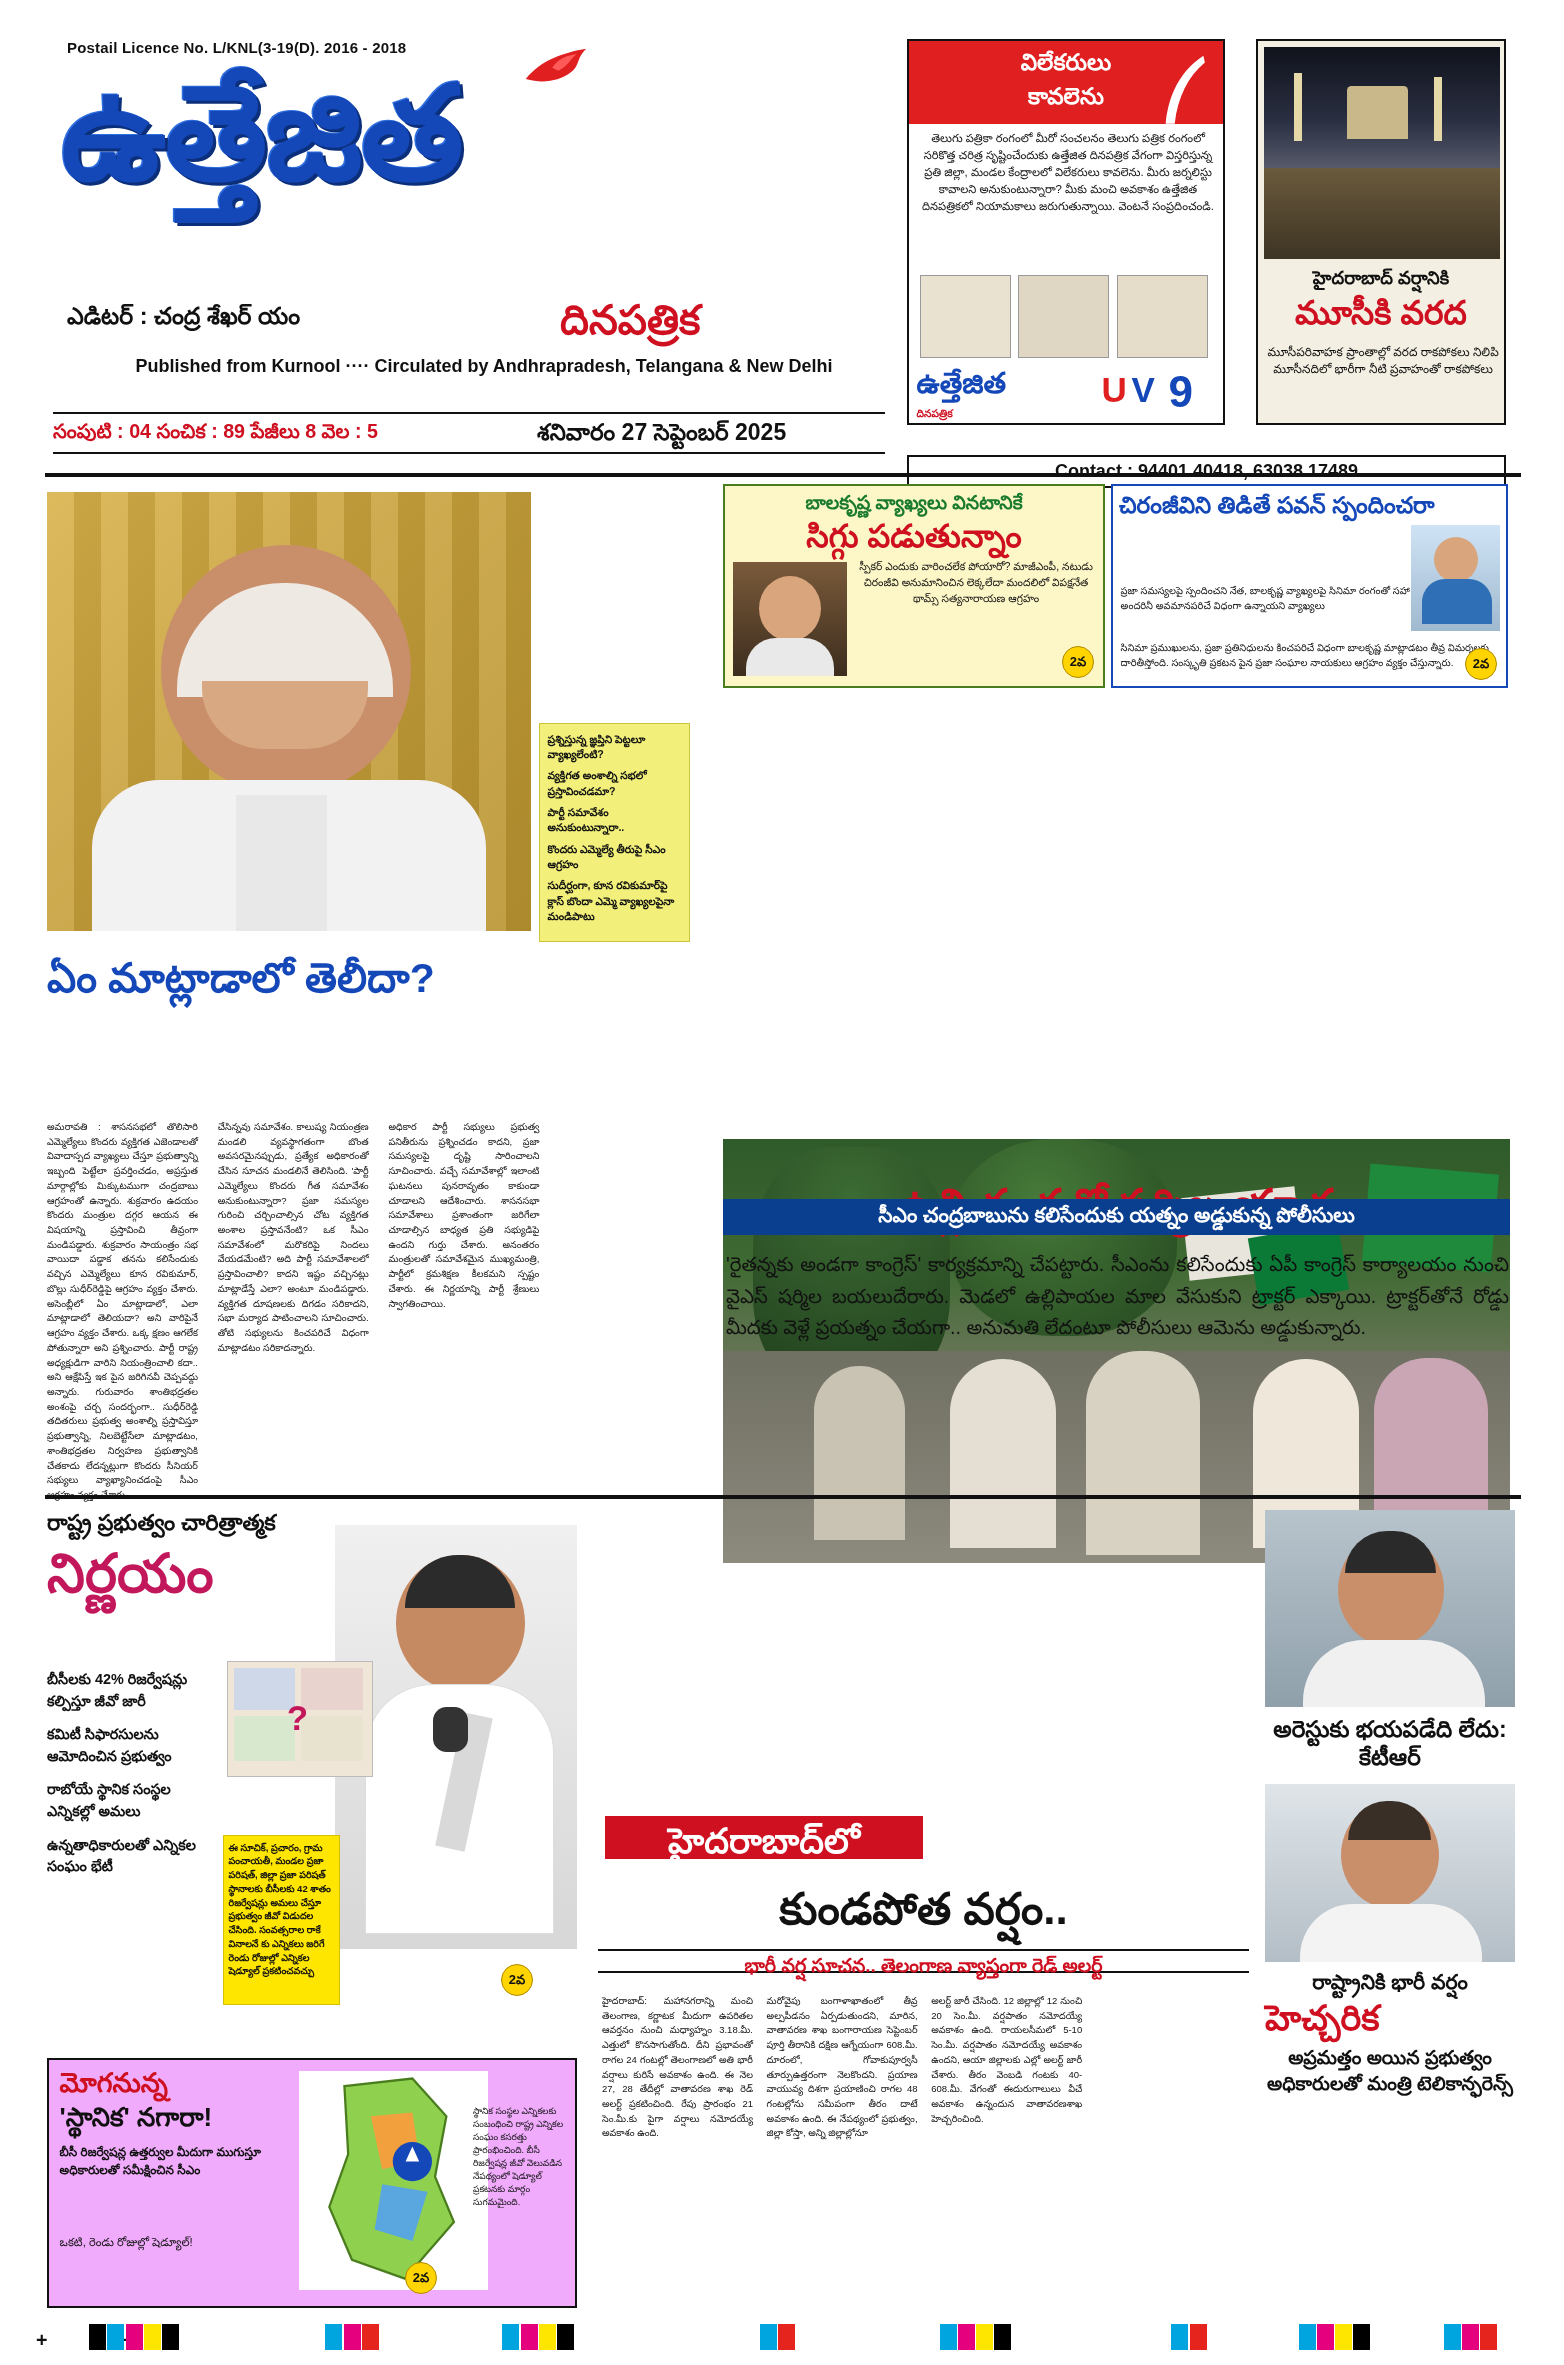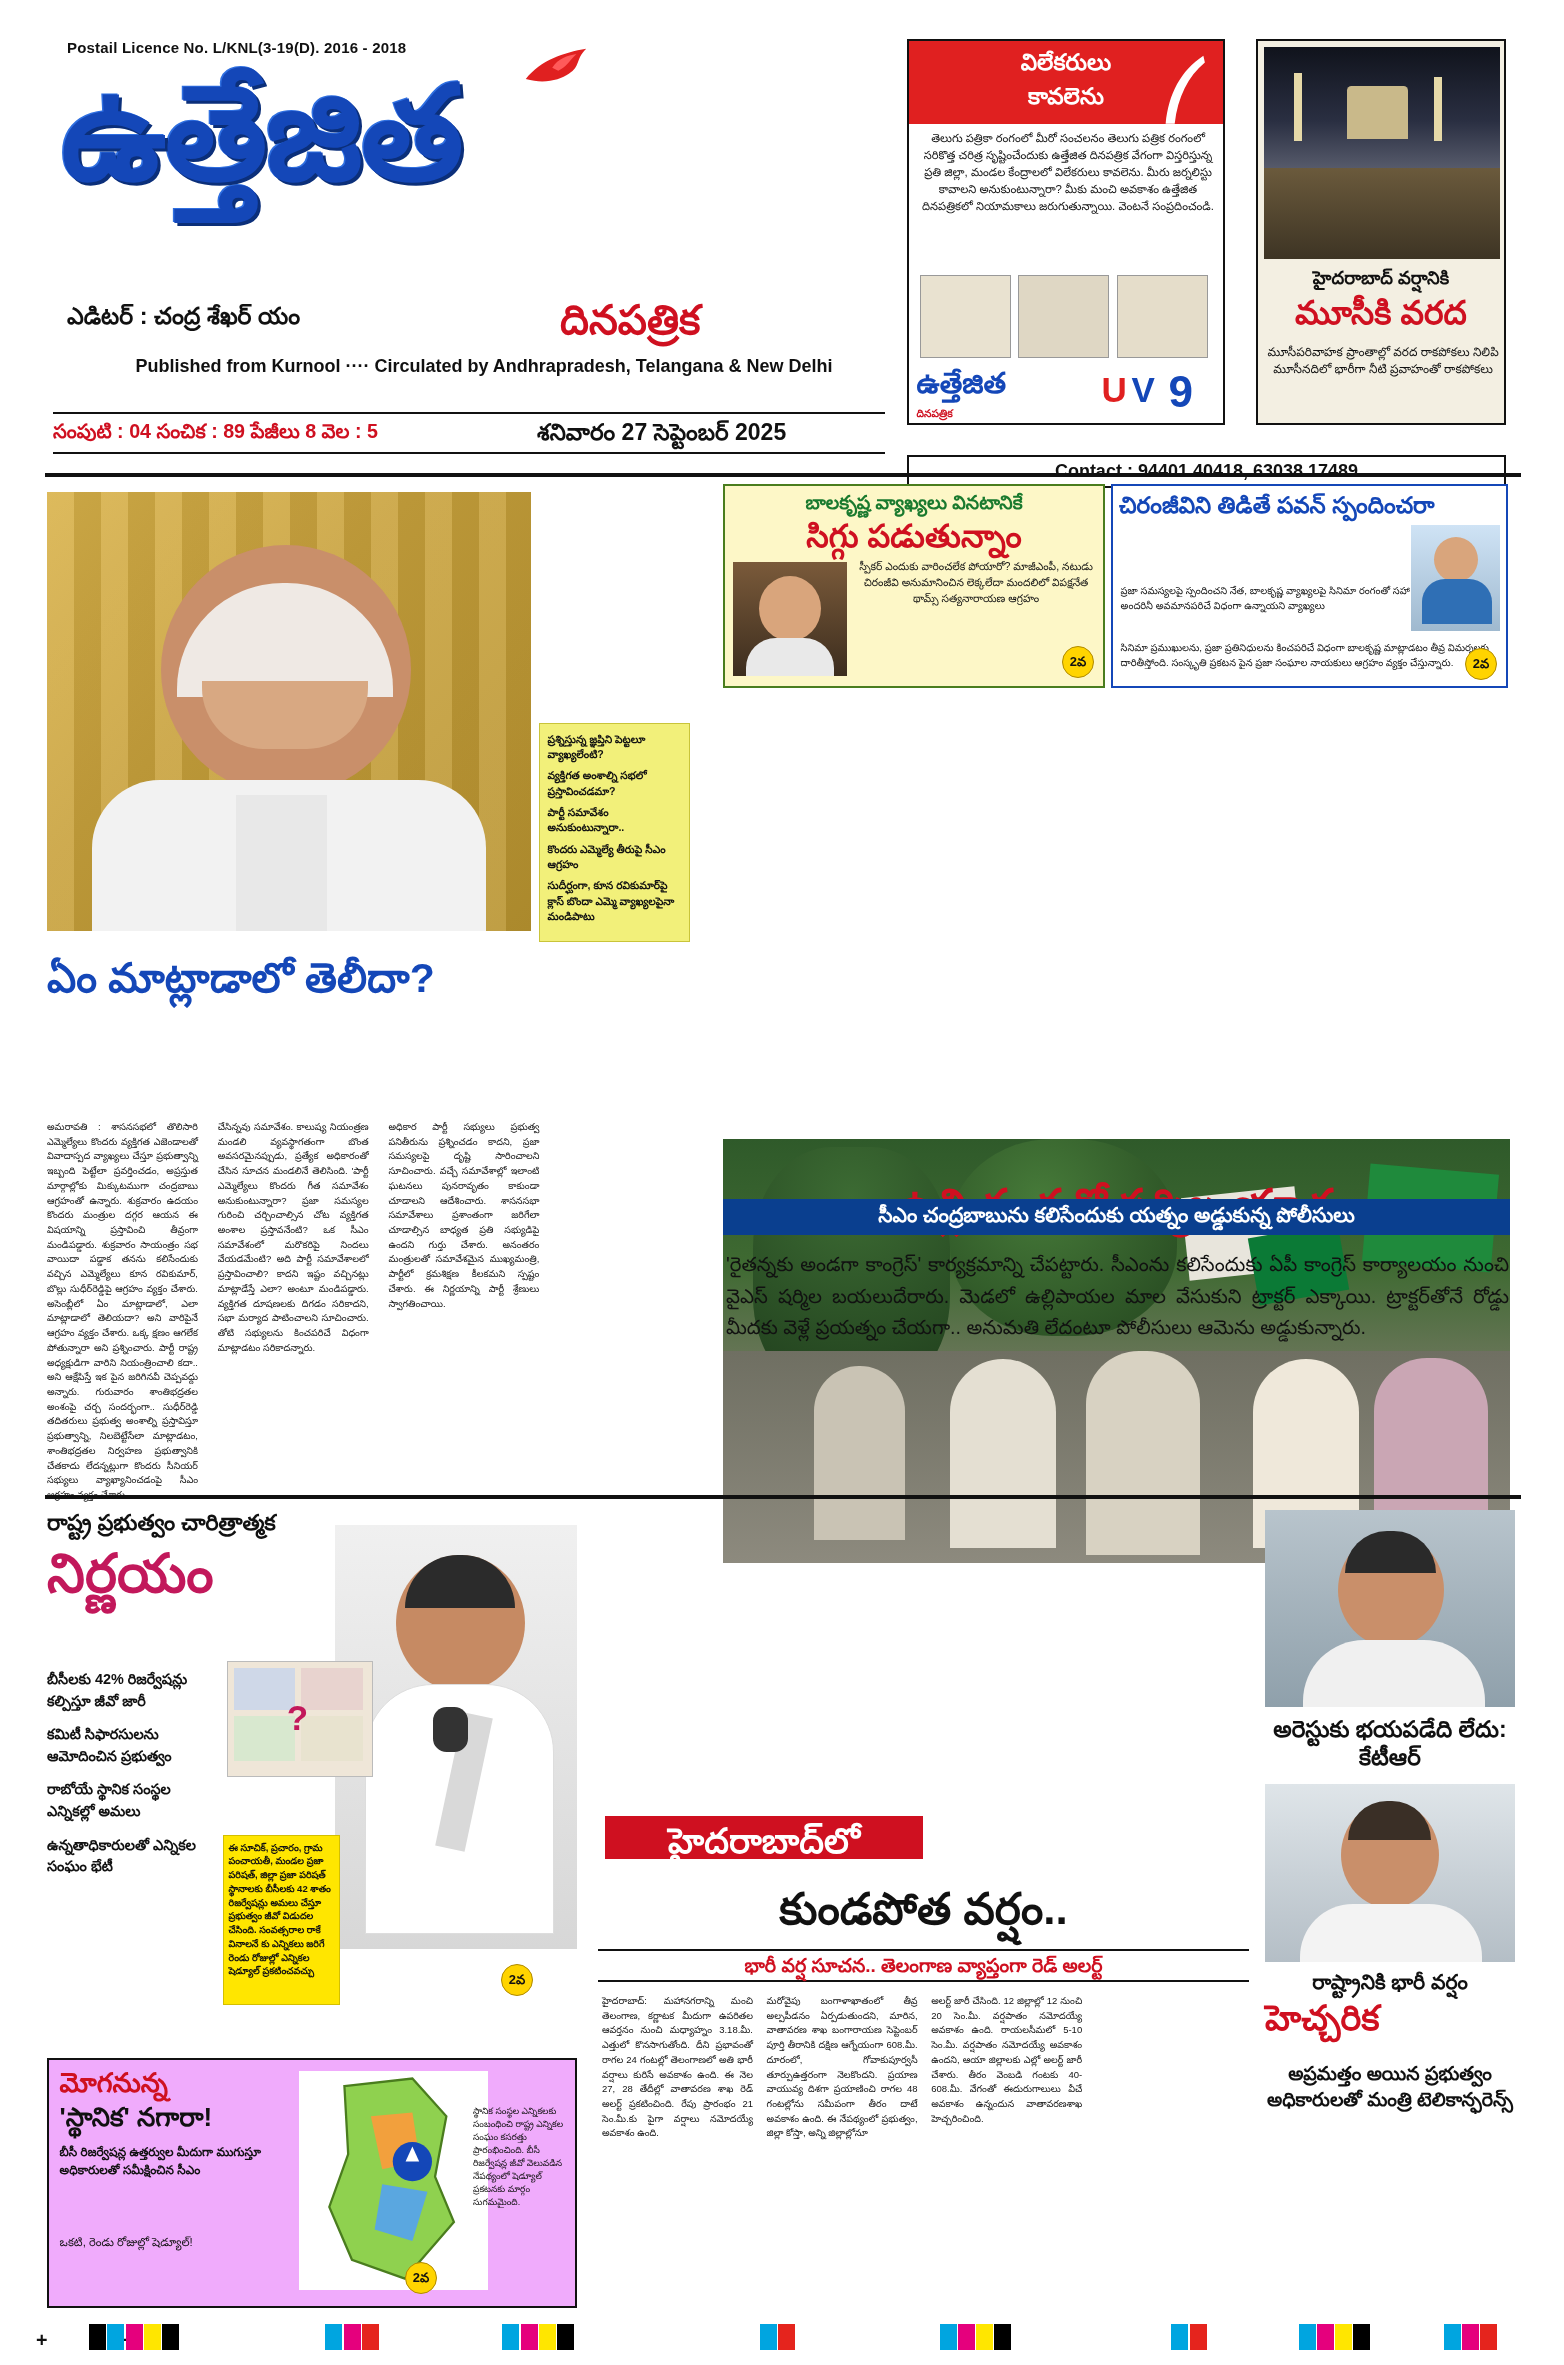--- a/index.html
+++ b/index.html
@@ -102,33 +102,33 @@
   #decision .k1{position:absolute;left:0;top:0;font-size:22px;font-weight:bold;color:#111;}
   #decision .k2{position:absolute;left:0;top:32px;font-size:54px;font-weight:bold;color:#c2185b;}
   #decision .revanth{position:absolute;left:288px;top:15px;width:242px;height:424px;}
   #decision .collage{position:absolute;left:180px;top:151px;width:144px;height:114px;}
   #decision .bullets{position:absolute;left:0;top:159px;width:166px;font-size:14.4px;line-height:1.5;font-weight:bold;color:#111;}
   #decision .bullets p{margin:0 0 12px 0;}
   #decision .yellowbox{position:absolute;left:176px;top:325px;width:106px;height:159px;background:#ffe600;border:1.5px solid #d4bf00;padding:4.5px;font-size:9.5px;line-height:1.45;color:#111;font-weight:bold;}
   #floodh1{left:605px;top:1816px;width:318px;height:43px;background:#cf1020;}
   #floodh1 span{display:block;color:#fff;font-size:35px;font-weight:bold;text-align:center;line-height:50px;}
   #floodh2{left:598px;top:1884px;width:651px;font-size:44px;font-weight:bold;color:#111;text-align:center;}
-  #floodalert{left:598px;top:1949px;width:651px;height:33px;border-top:2.3px solid #111;border-bottom:2.3px solid #111;}
+  #floodalert{left:598px;top:1949px;width:651px;height:24px;border-top:2.3px solid #111;border-bottom:2.3px solid #111;}
   #floodalert span{display:block;font-size:19px;font-weight:bold;color:#cf1020;text-align:center;line-height:30px;}
   #floodbody{left:602px;top:1994px;width:647px;height:318px;}
   #floodbody .col{float:left;width:151px;margin-right:13.6px;font-size:9.5px;line-height:1.55;text-align:justify;color:#111;}
 
   
   #ktr{left:1265px;top:1510px;width:250px;}
   #ktr .pic1{width:250px;height:197px;}
   #ktr .c1{margin-top:7.6px;font-size:23px;font-weight:bold;color:#111;text-align:center;line-height:1.25;}
   #ktr .pic2{margin-top:12px;width:250px;height:178px;}
   #ktr .c2a{margin-top:9px;font-size:20.4px;font-weight:bold;color:#111;text-align:center;}
   #ktr .c2b{font-size:35px;font-weight:bold;color:#cf1020;text-align:left;line-height:1.1;}
-  #ktr .c2c{margin-top:23px;font-size:19px;font-weight:bold;color:#111;text-align:center;line-height:1.4;}
+  #ktr .c2c{margin-top:7px;font-size:19px;font-weight:bold;color:#111;text-align:center;line-height:1.4;}
 
   
   #mog{left:47px;top:2058px;width:530px;height:250px;border:2.3px solid #111;background:#f0abfc;}
   #mog .k1{position:absolute;left:10.6px;top:7.6px;font-size:27px;font-weight:bold;color:#cf1020;}
   #mog .k2{position:absolute;left:10.6px;top:42px;font-size:26px;font-weight:bold;color:#111;}
   #mog .sub{position:absolute;left:10.6px;top:83px;width:227px;font-size:12px;line-height:1.5;color:#111;font-weight:bold;}
   #mog .sub2{position:absolute;left:10.6px;top:174px;width:227px;font-size:11.4px;line-height:1.5;color:#111;}
   #mog .map{position:absolute;left:250px;top:10.6px;width:189px;height:219px;}
   #mog .txtr{position:absolute;left:424px;top:45px;width:98px;font-size:9px;line-height:1.45;color:#111;}
 

